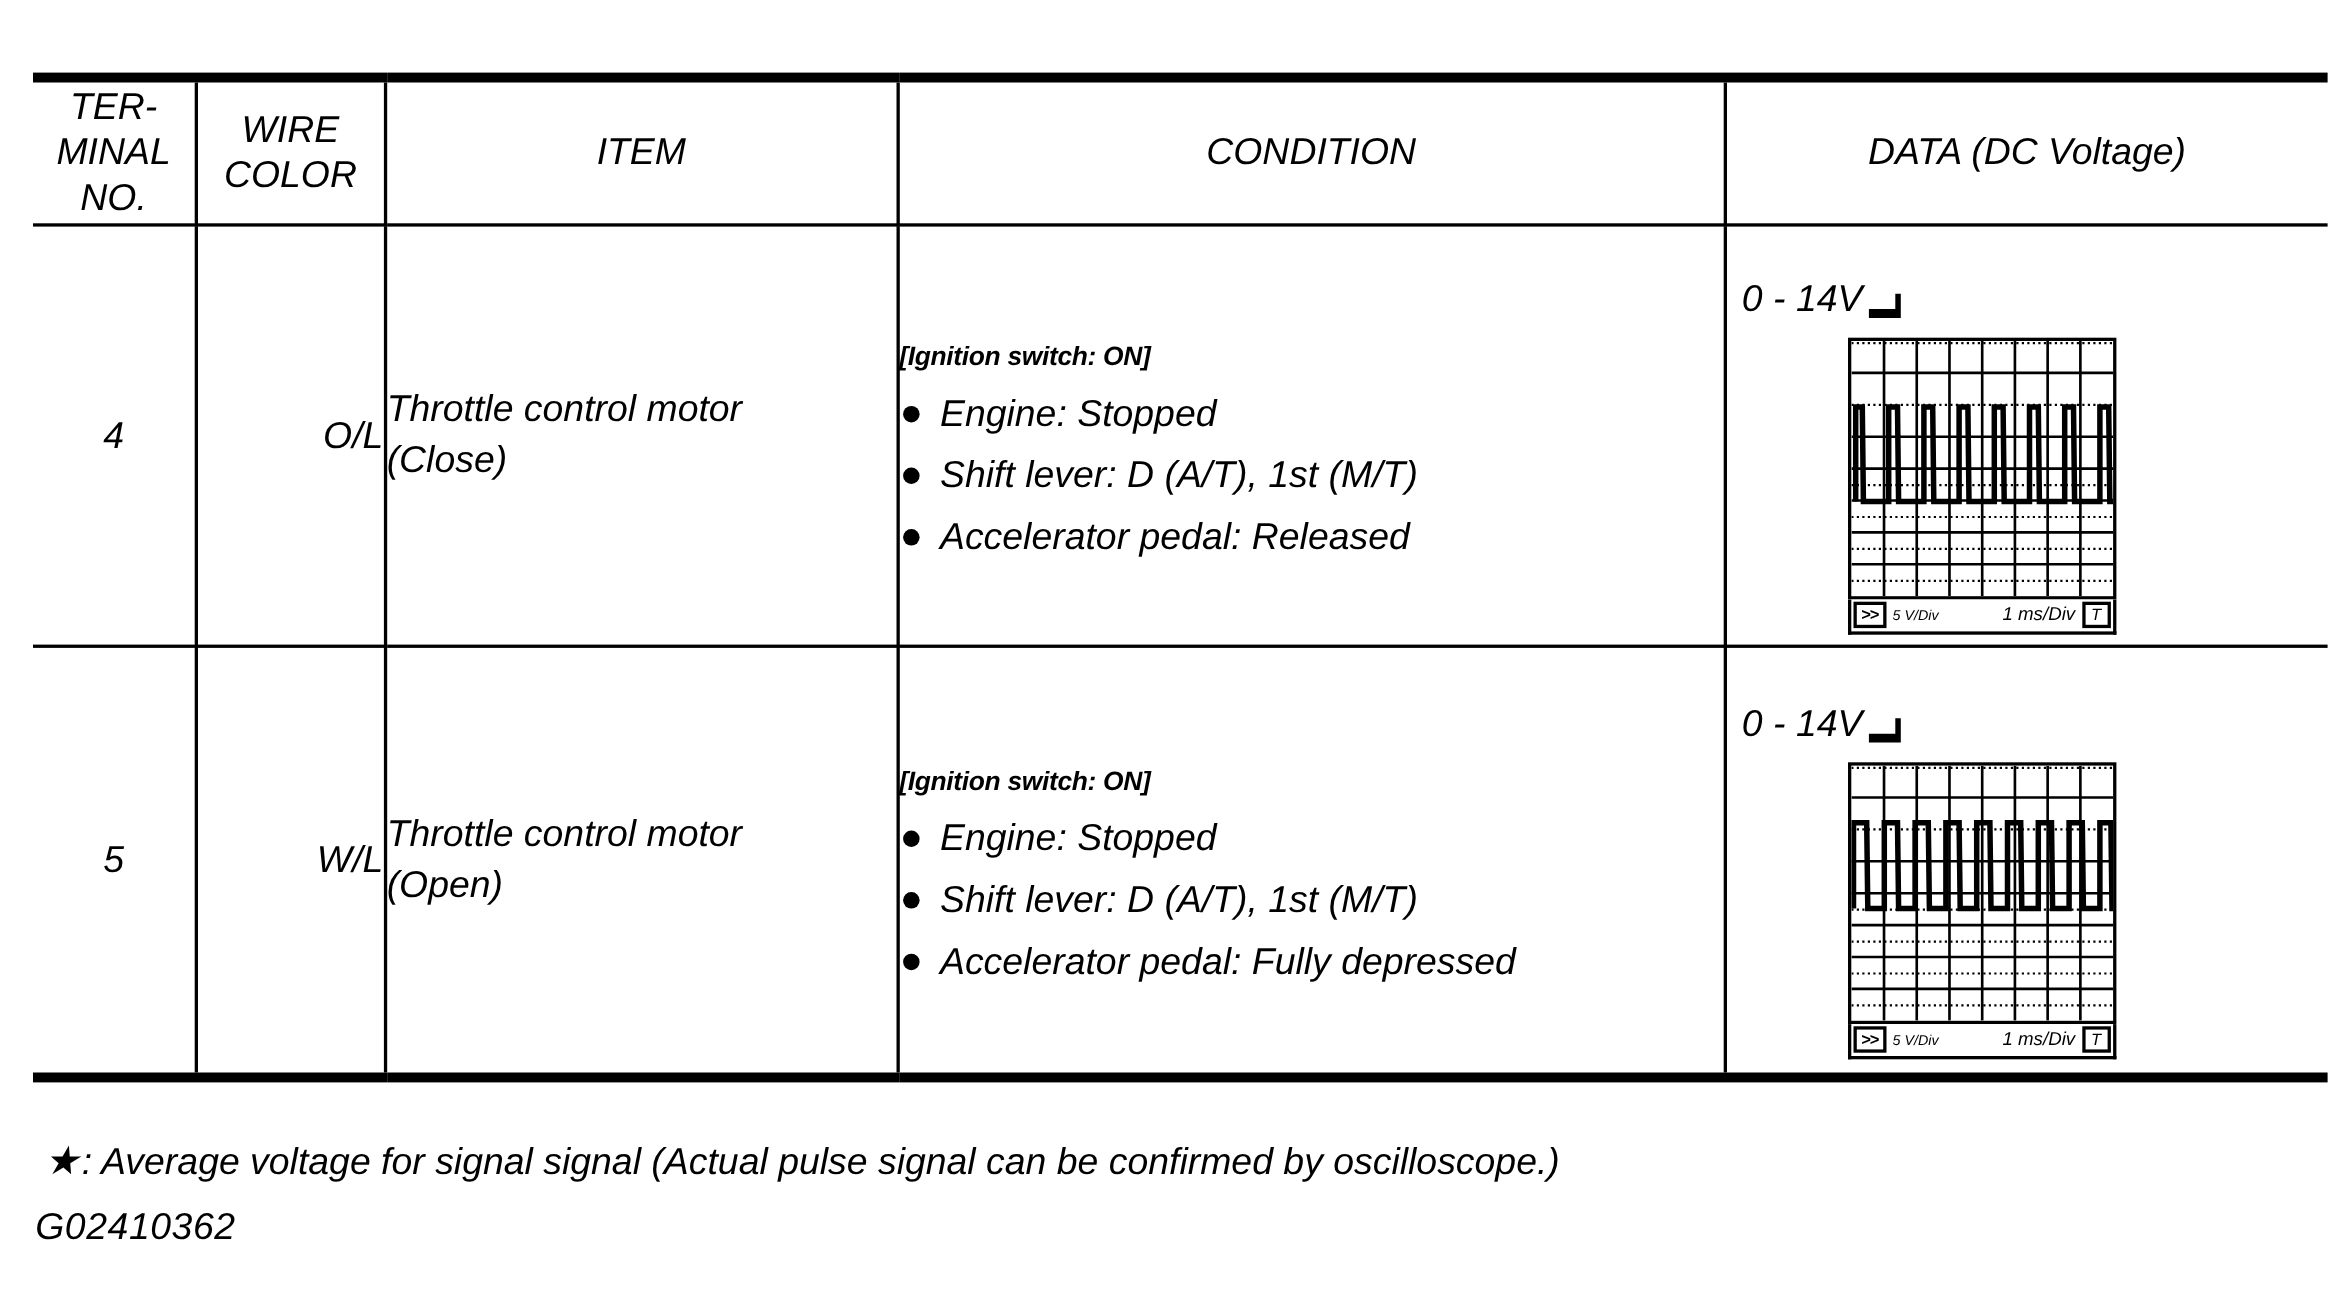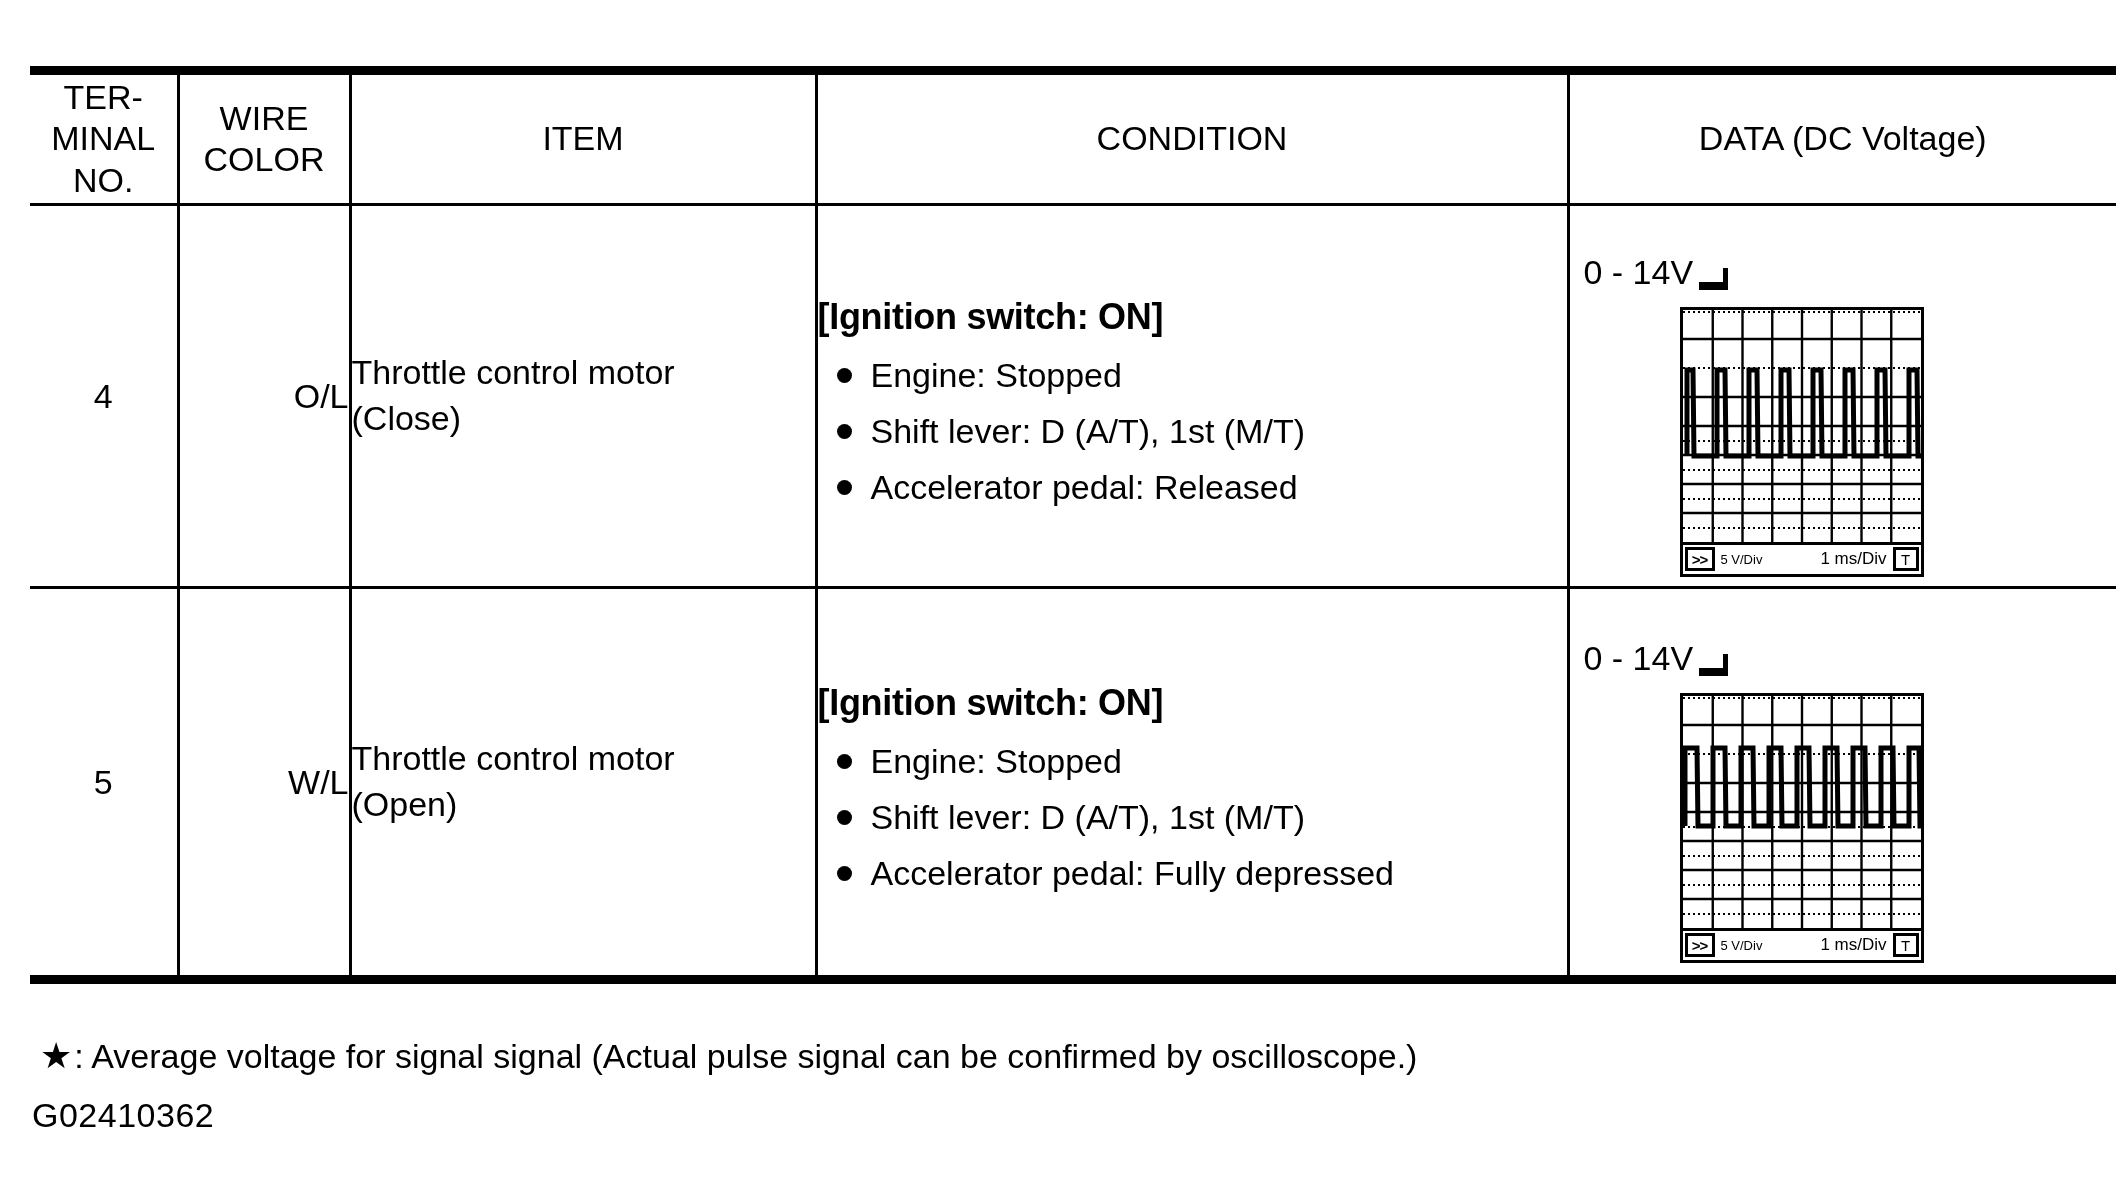--- a/index.html
+++ b/index.html
@@ -15,20 +15,21 @@
     color: #000000;
     position: relative;
     overflow: hidden;
   }
 
   .sheet {
     position: absolute;
     left: 0; top: 0;
     width: 2124px;
     height: 884px;
+    font-style: italic;
   }
 
   
   .spec-table {
     position: absolute;
     left: 30px;
     top: 66px;
     width: 2086px;
     border-collapse: collapse;
     table-layout: fixed;
@@ -87,29 +88,29 @@
     padding-left: 28px;
     vertical-align: middle;
   }
   .cell-data {
     vertical-align: top;
     padding: 0;
   }
 
   
   .cond-head {
-    font-size: 36px;
+    font-size: 24px;
     font-weight: bold;
     margin-bottom: 20px;
     letter-spacing: -0.3px;
     margin-top: 24px;
   }
   .cond-list {
     list-style: none;
-    margin: 17px;
+    margin: 1px;
     padding: 0;
   }
   .cond-list li {
     font-size: 34px;
     line-height: 1.0;
     margin-bottom: 22px;
     padding-left: 36px;
     position: relative;
     white-space: nowrap;
   }

